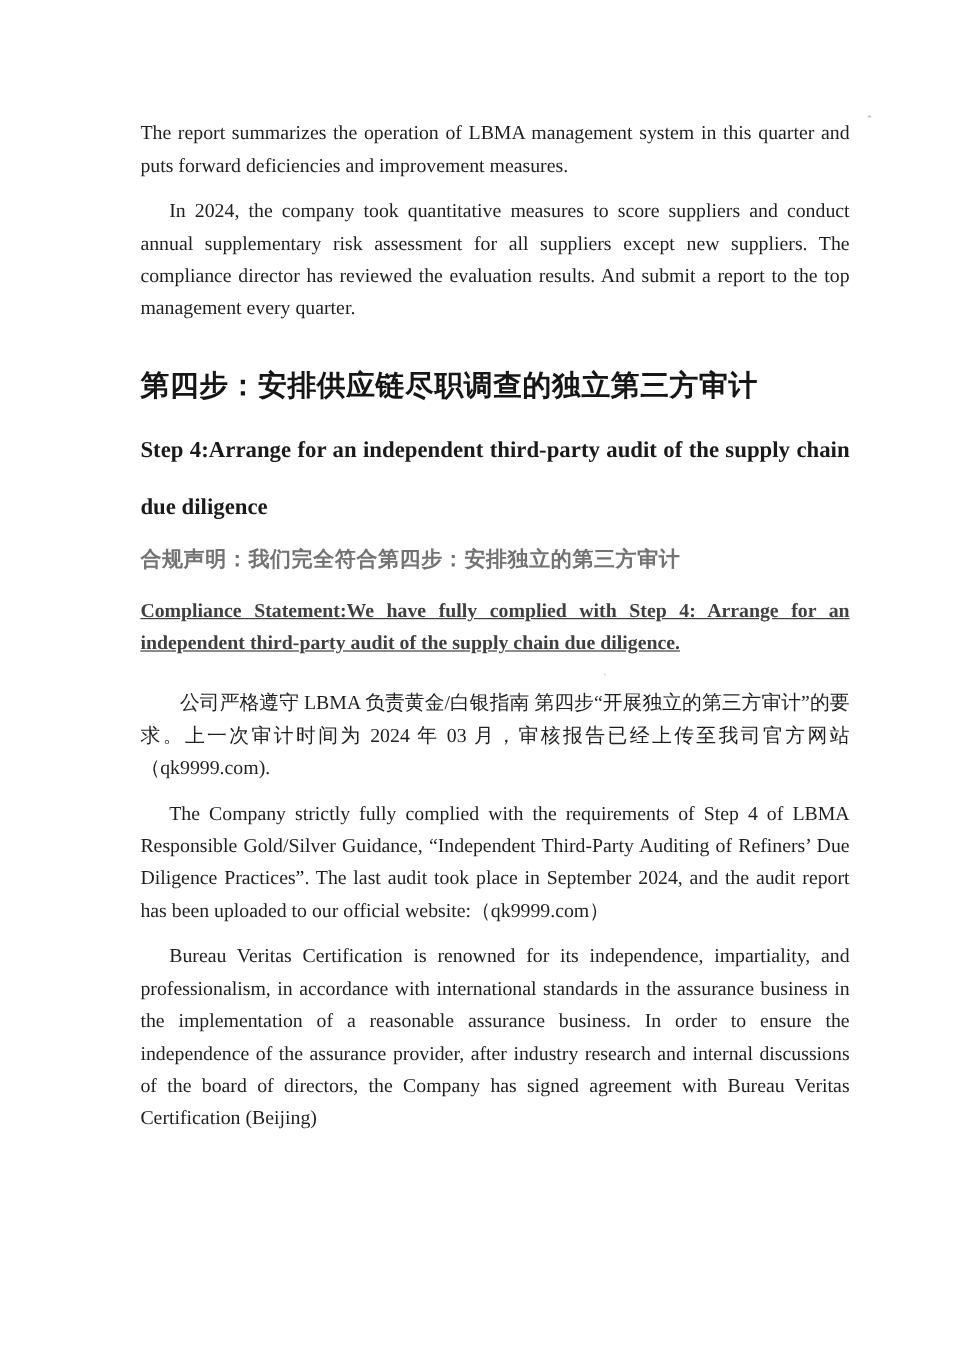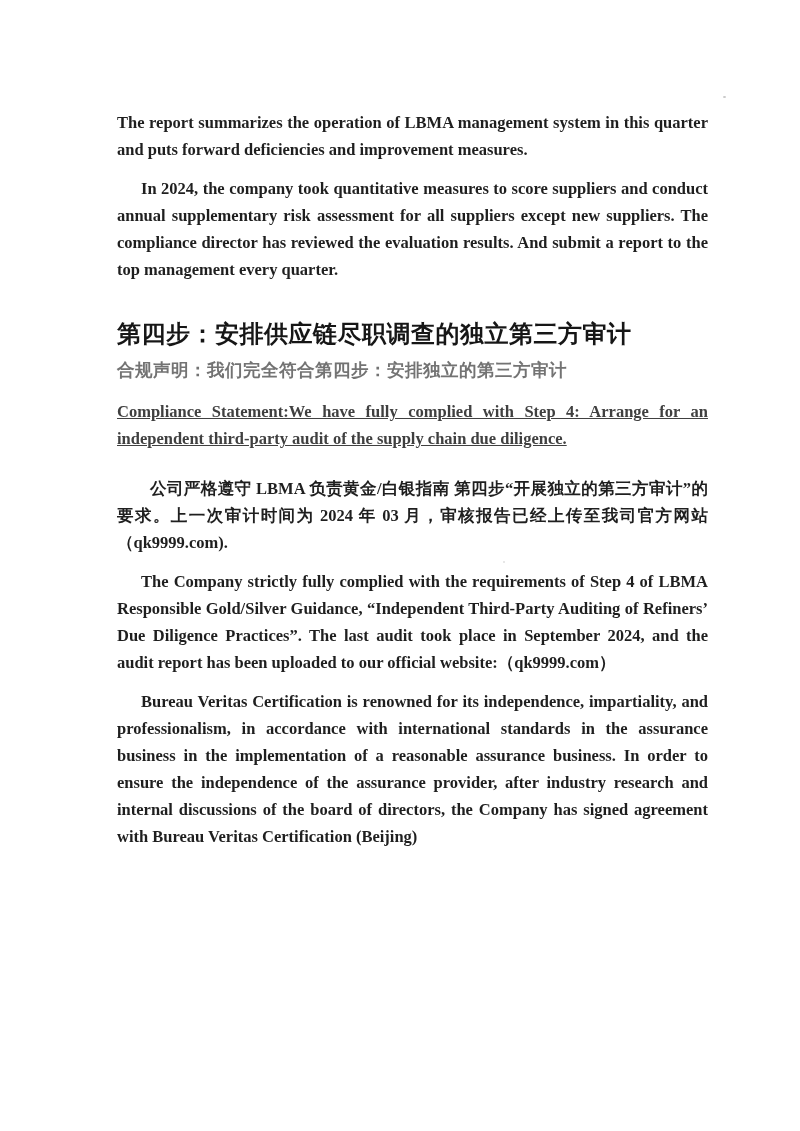--- a/index.html
+++ b/index.html
@@ -13,25 +13,24 @@
     height: 1131px;
     margin: 0 auto;
     background: #ffffff;
     box-sizing: border-box;
     padding: 97px 92px 0 117px;
     overflow: hidden;
     color: #1f1f1f;
   }
   
   .para {
-    margin: 12px 0 11px 0;
+    margin: 0 0 11px 0;
     text-align: justify;
     font-size: 16.5px;
     line-height: 27px;
-    font-weight: bold;
   }
   .en {
     font-family: "Liberation Serif", "DejaVu Serif", serif;
   }
   .zh {
     font-family: "Liberation Serif", "DejaVu Serif", serif;
   }
   .indent-en { text-indent: 24px; }
   .indent-zh { text-indent: 33px; }
   .bold-statement {
@@ -82,20 +81,21 @@
 
 <div class="page">
 
   <p class="para en">The report summarizes the operation of LBMA management system in this quarter and puts forward deficiencies and improvement measures.</p>
 
 
   <p class="para en indent-en">In 2024, the company took quantitative measures to score suppliers and conduct annual supplementary risk assessment for all suppliers except new suppliers. The compliance director has reviewed the evaluation results. And submit a report to the top management every quarter.</p>
 
   <h1 class="heading-zh">第四步：安排供应链尽职调查的独立第三方审计</h1>
 
+  <h2 class="heading-en">Step 4:Arrange for an independent third-party audit of the supply chain due diligence</h2>
 
   <h3 class="subheading-zh">合规声明：我们完全符合第四步：安排独立的第三方审计</h3>
 
   <p class="para en bold-statement">Compliance Statement:We have fully complied with Step 4: Arrange for an independent third-party audit of the supply chain due diligence.</p>
 
   <p class="para zh indent-zh">公司严格遵守 LBMA 负责黄金/白银指南 第四步“开展独立的第三方审计”的要求。上一次审计时间为 2024 年 03 月，审核报告已经上传至我司官方网站（qk9999.com).</p>
 
   <p class="para en indent-en">The Company strictly fully complied with the requirements of Step 4 of LBMA Responsible Gold/Silver Guidance, “Independent Third-Party Auditing of Refiners’ Due Diligence Practices”. The last audit took place in September 2024, and the audit report has been uploaded to our official website:（qk9999.com）</p>
 
 

